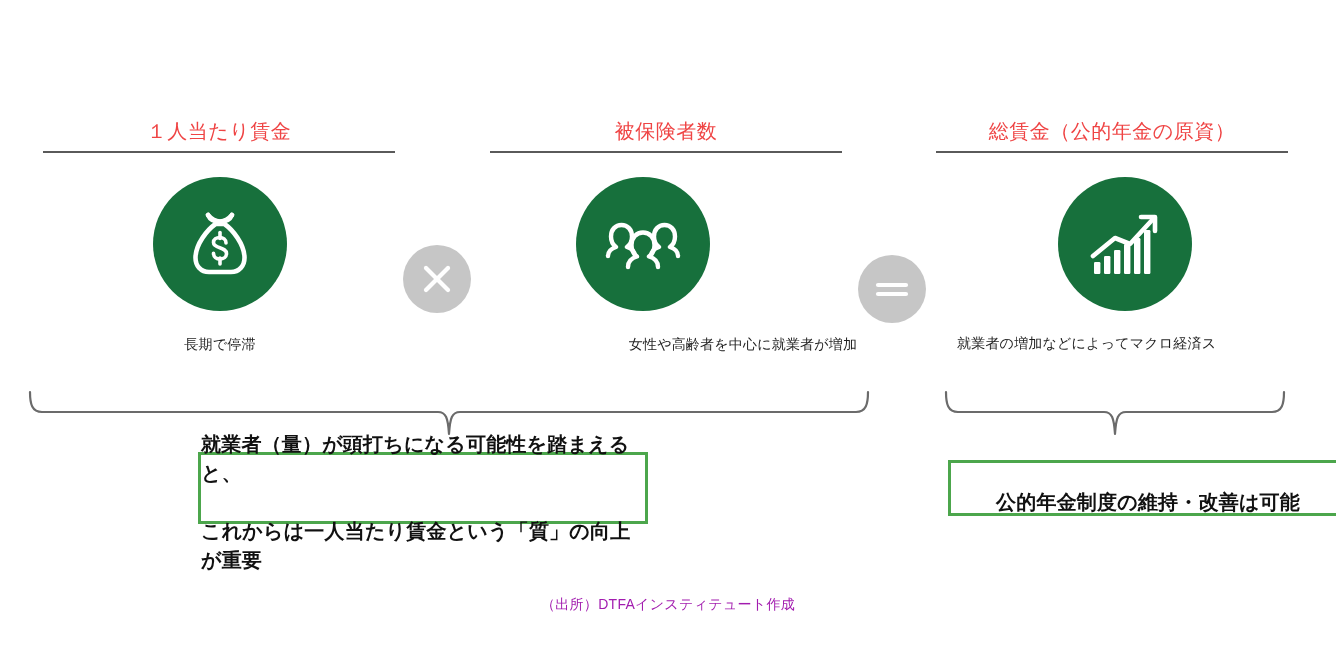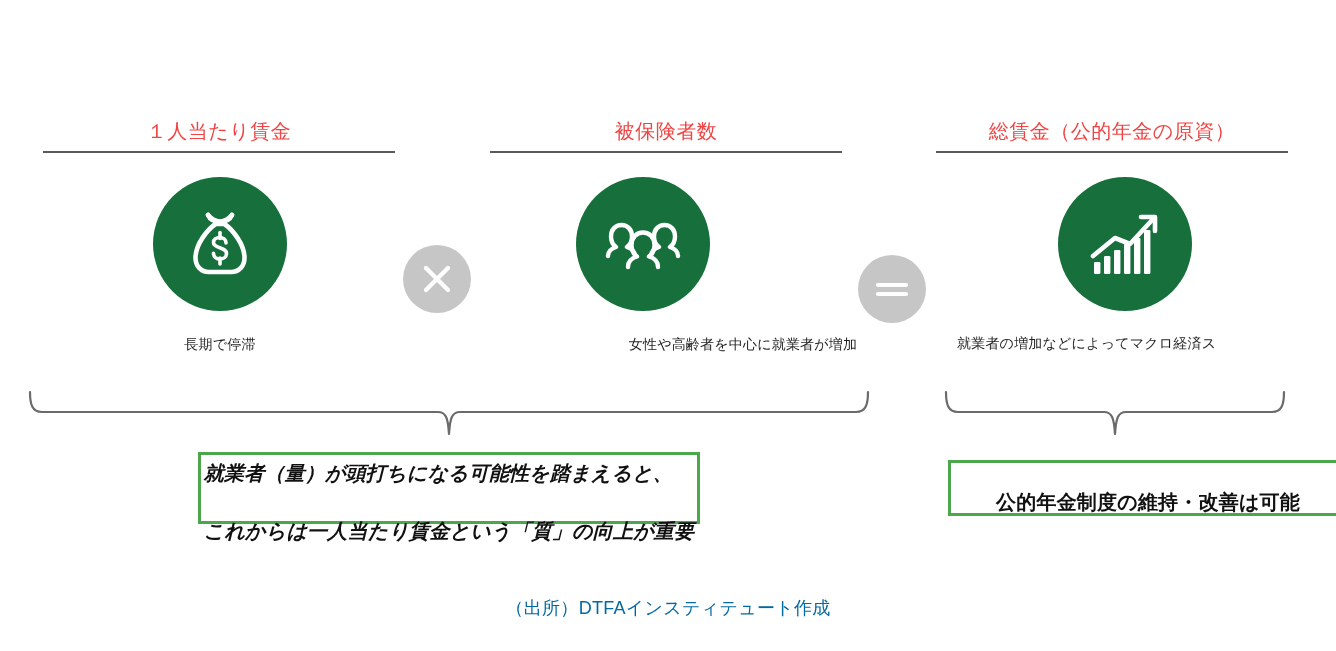--- a/index.html
+++ b/index.html
@@ -91,22 +91,22 @@
     text-align: left;
     letter-spacing: 0.2px;
     white-space: pre-line;
   }
 
   
   .source-note {
     position: absolute;
     width: 100%;
     text-align: center;
-    font-size: 18px;
-    color: #0369a1;
+    font-size: 14px;
+    color: #a21caf;
     letter-spacing: 0.3px;
   }
 </style>
 </head>
 <body>
 
 <div id="canvas">
 
   <div class="col-header" style="left:43px; top:118px; width:352px;">１人当たり賃金</div>
   <div class="col-rule" style="left:43px; top:151px; width:352px;"></div>
@@ -195,21 +195,21 @@
     </svg>
   </div>
 
   <div class="brace" style="left:936px; top:390px; width:360px; height:50px;">
     <svg width="360" height="50" viewBox="0 0 360 50">
       <path d="M10 2 C10 14, 12 22, 22 22 L168 22 C176 22, 178 28, 179 44
                C180 28, 182 22, 190 22 L336 22 C346 22, 348 14, 348 2" fill="none" stroke="#6b6b6b" stroke-width="2.2" stroke-linecap="round" stroke-linejoin="round"></path>
     </svg>
   </div>
 
-  <div class="concl-box" style="left:198px; top:452px; width:502px; height:72px;font-style:italic;">
+  <div class="concl-box" style="left:198px; top:452px; width:450px; height:72px;">
     <div class="concl-text">
       <span>就業者（量）が頭打ちになる可能性を踏まえると、</span><br>
       <span>これからは一人当たり賃金という「質」の向上が重要</span>
     </div>
   </div>
 
   <div class="concl-box" style="left:948px; top:460px; width:400px; height:56px;">
     <div class="concl-text">
       <span>公的年金制度の維持・改善は可能</span>
     </div>

